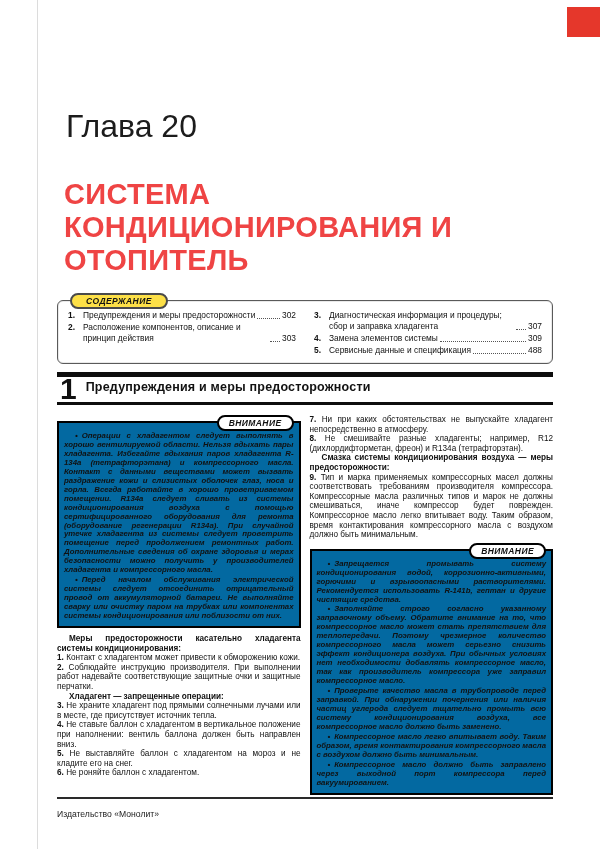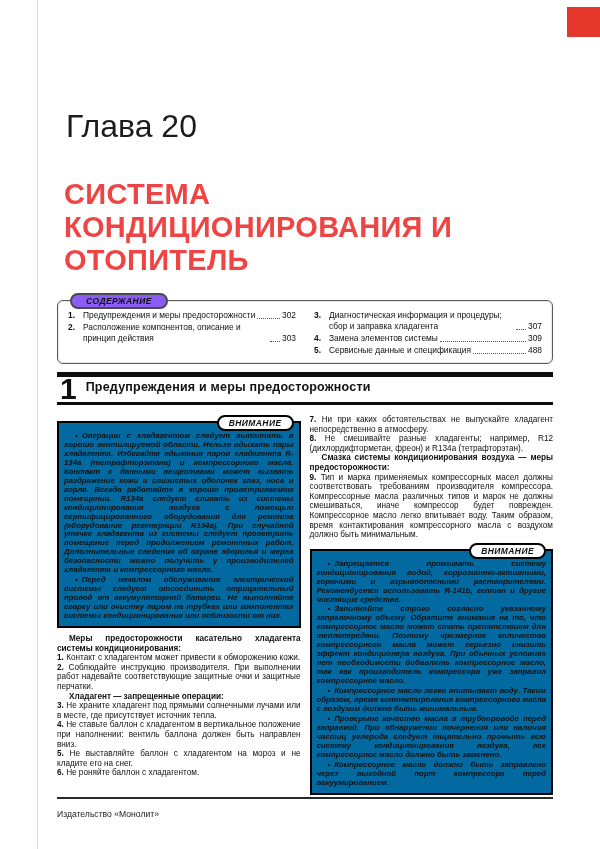--- a/index.html
+++ b/index.html
@@ -11,21 +11,21 @@
   .spine{position:absolute;left:37px;top:0;width:1px;height:849px;background:#dcdcdc;}
   .chapter-tab{position:absolute;right:0;top:7px;width:33px;height:30px;background:#e5372b;}
   .chapter{position:absolute;left:66px;top:108px;font-size:32px;font-weight:400;color:#1c1c1c;}
   .page-title{
     position:absolute;left:64px;top:178px;width:470px;
     font-size:29px;font-weight:bold;line-height:1.14;letter-spacing:.3px;color:#ef4444;
   }
   
   .toc{position:absolute;left:57px;top:300px;width:496px;border:1px solid #5a5a5a;border-radius:6px;
        box-shadow:inset 0 0 0 1px #e9e9e9;padding:9px 10px 6px;box-sizing:border-box;background:#fff;}
-  .toc-tag{position:absolute;top:-8px;left:12px;background:#8b5cf6;border:2px solid #4a4a4a;border-radius:8px;
+  .toc-tag{position:absolute;top:-8px;left:12px;background:#fde047;border:2px solid #4a4a4a;border-radius:8px;
        padding:0 14px;font-size:8.5px;font-weight:bold;font-style:italic;line-height:12px;letter-spacing:.4px;}
   .toc-cols{display:flex;gap:18px;}
   .toc-col{flex:1;min-width:0;}
   .toc-item{display:flex;font-size:8.4px;line-height:1.32;margin-bottom:1px;}
   .toc-num{font-weight:bold;width:15px;flex:none;}
   .toc-entry{display:flex;flex:1;align-items:flex-end;min-width:0;}
   .toc-label{flex:0 1 auto;}
   .toc-dots{flex:1 0 10px;border-bottom:1px dotted #555;margin:0 2px 2px 2px;}
   .toc-page{flex:none;}
   
@@ -136,22 +136,22 @@
 
   <div class="col">
     <p class="plain"><b>7.</b> <span>Ни при каких обстоятельствах не выпускайте хладагент непосредственно в атмосферу.</span></p>
     <p class="plain"><b>8.</b> <span>Не смешивайте разные хладагенты; например, R12 (дихлордифторметан, фреон) и R134a (тетрафторэтан).</span></p>
     <p class="bold-head">Смазка системы кондиционирования воздуха — меры предосторожности:</p>
     <p class="plain"><b>9.</b> <span>Тип и марка применяемых компрессорных масел должны соответствовать требованиям производителя компрессора. Компрессорные масла различных типов и марок не должны смешиваться, иначе компрессор будет поврежден. Компрессорное масло легко впитывает воду. Таким образом, время контактирования компрессорного масла с воздухом должно быть минимальным.</span></p>
     <div class="warn-box">
       <div class="warn-tag">ВНИМАНИЕ</div>
       <p>Запрещается промывать систему кондиционирования водой, коррозионно-активными, горючими и взрывоопасными растворителями. Рекомендуется использовать R-141b, гептан и другие чистящие средства.</p>
       <p>Заполняйте строго согласно указанному заправочному объему. Обратите внимание на то, что компрессорное масло может стать препятствием для теплопередачи. Поэтому чрезмерное количество компрессорного масла может серьезно снизить эффект кондиционера воздуха. При обычных условиях нет необходимости добавлять компрессорное масло, так как производитель компрессора уже заправил компрессорное масло.</p>
+      <p>Проверьте качество масла в трубопроводе перед заправкой. При обнаружении почернения или наличия частиц углерода следует тщательно промыть всю систему кондиционирования воздуха, все компрессорное масло должно быть заменено.</p>
       <p>Компрессорное масло легко впитывает воду. Таким образом, время контактирования компрессорного масла с воздухом должно быть минимальным.</p>
-      <p>Проверьте качество масла в трубопроводе перед заправкой. При обнаружении почернения или наличия частиц углерода следует тщательно промыть всю систему кондиционирования воздуха, все компрессорное масло должно быть заменено.</p>
       <p>Компрессорное масло должно быть заправлено через выходной порт компрессора перед вакуумированием.</p>
     </div>
   </div>
 
 </div>
 
 <div class="footer">
   <span class="footer-text">Издательство «Монолит»</span>
 </div>
 

